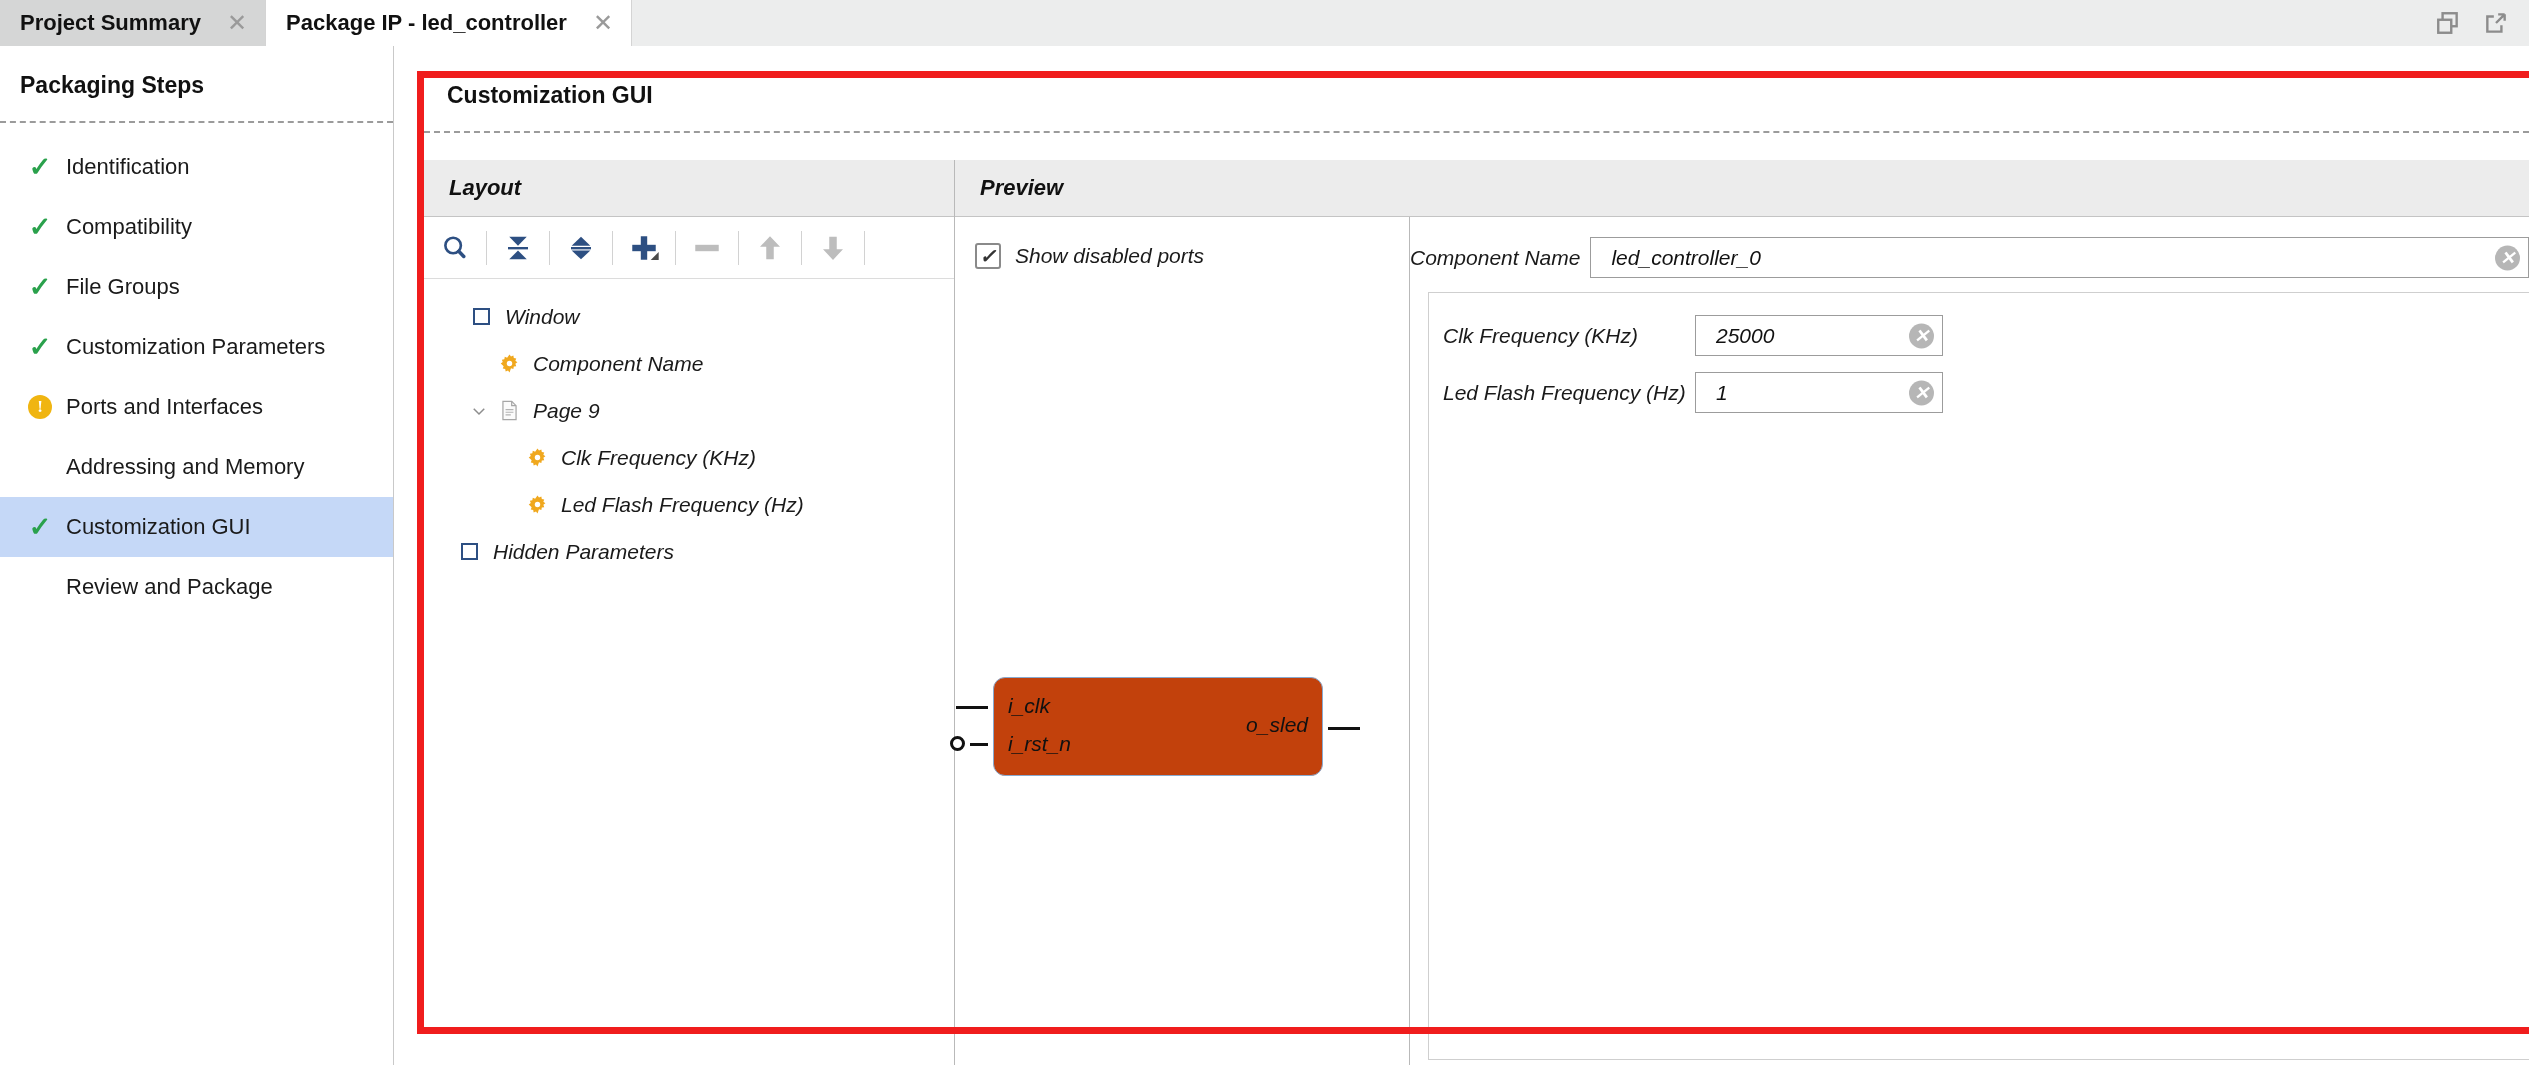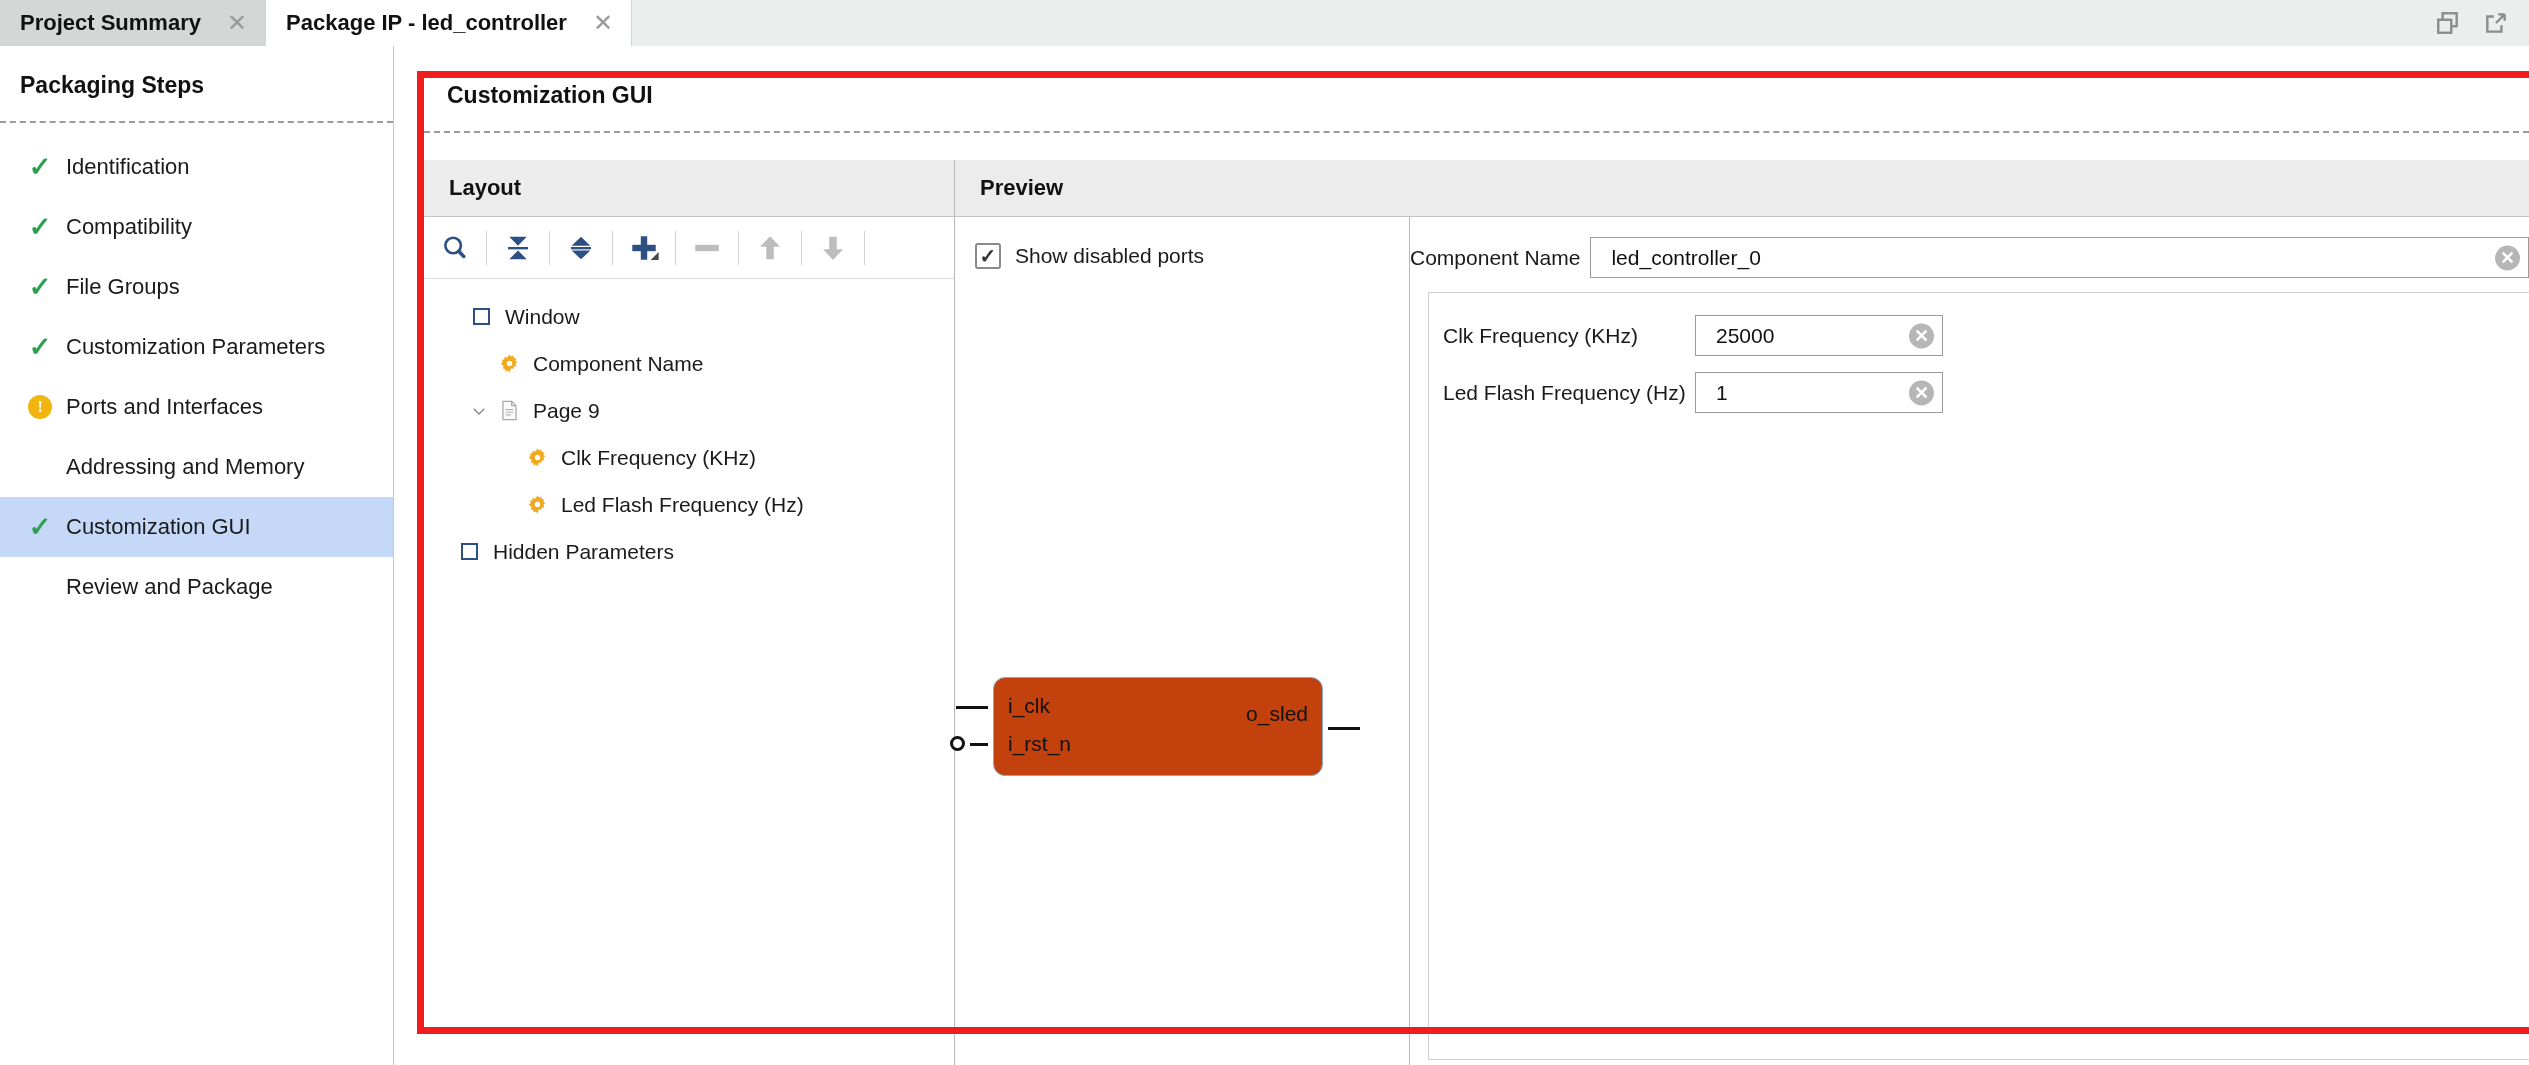--- a/index.html
+++ b/index.html
@@ -82,20 +82,21 @@
     padding: 11px 0 0 23px;
   }
   .main-sep {
     border-top: 2px dashed #9b9b9b;
     margin: 22px 0 0 0;
   }
 
   .panels {
     position: absolute; left: 0; top: 89px; right: 0; bottom: 0;
     display: flex;
+    font-style: italic;
   }
 
   
   .layout-panel {
     width: 531px; min-width: 531px;
     border-right: 1px solid #b9b9b9;
     display: flex; flex-direction: column; background: #fff;
   }
   .panel-head {
     height: 57px; background: #ececec; border-bottom: 1px solid #c4c4c4;
@@ -403,21 +404,21 @@
               <span>Show disabled ports</span>
             </div>
 
             <div class="ipblock">
               <div class="port-left" style="top:28px;"></div>
               <div class="port-dot" style="top:58px;"></div>
               <div class="port-left" style="top:65px; left:-24px; width:18px;"></div>
               <div class="port-right" style="top:49px;"></div>
               <span class="plabel" style="left:14px; top:16px;">i_clk</span>
               <span class="plabel" style="left:14px; top:54px;">i_rst_n</span>
-              <span class="plabel" style="right:14px; top:24px;">o_sled</span>
+              <span class="plabel" style="right:14px; top:35px;">o_sled</span>
             </div>
           </div>
 
           <div class="params-col">
             <div class="cname-row">
               <span class="cname-label">Component Name</span>
               <div class="txtfield" style="flex:1;">
                 <span>led_controller_0</span>
                 <span class="clearico">✕</span>
               </div>

